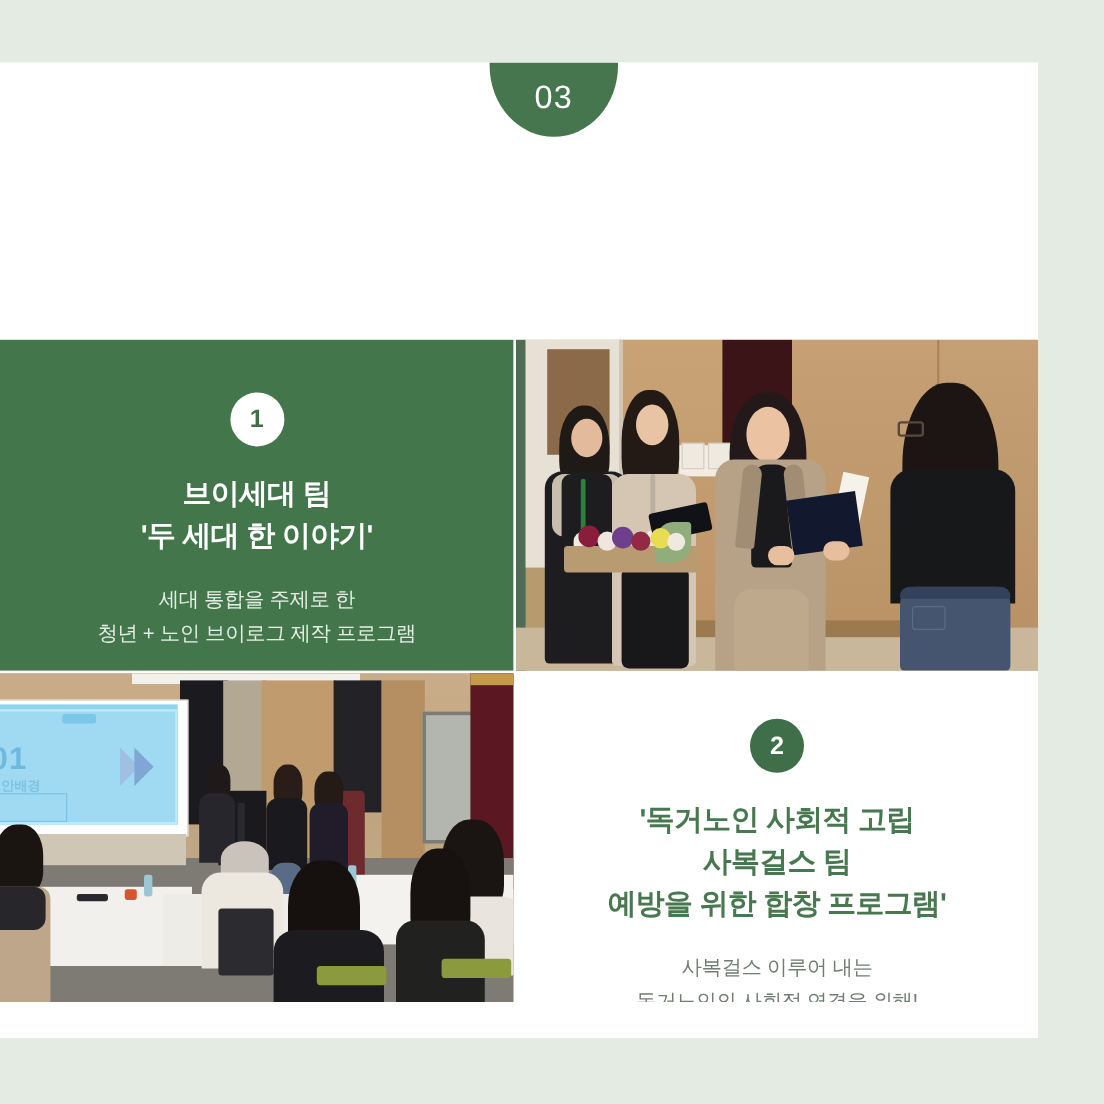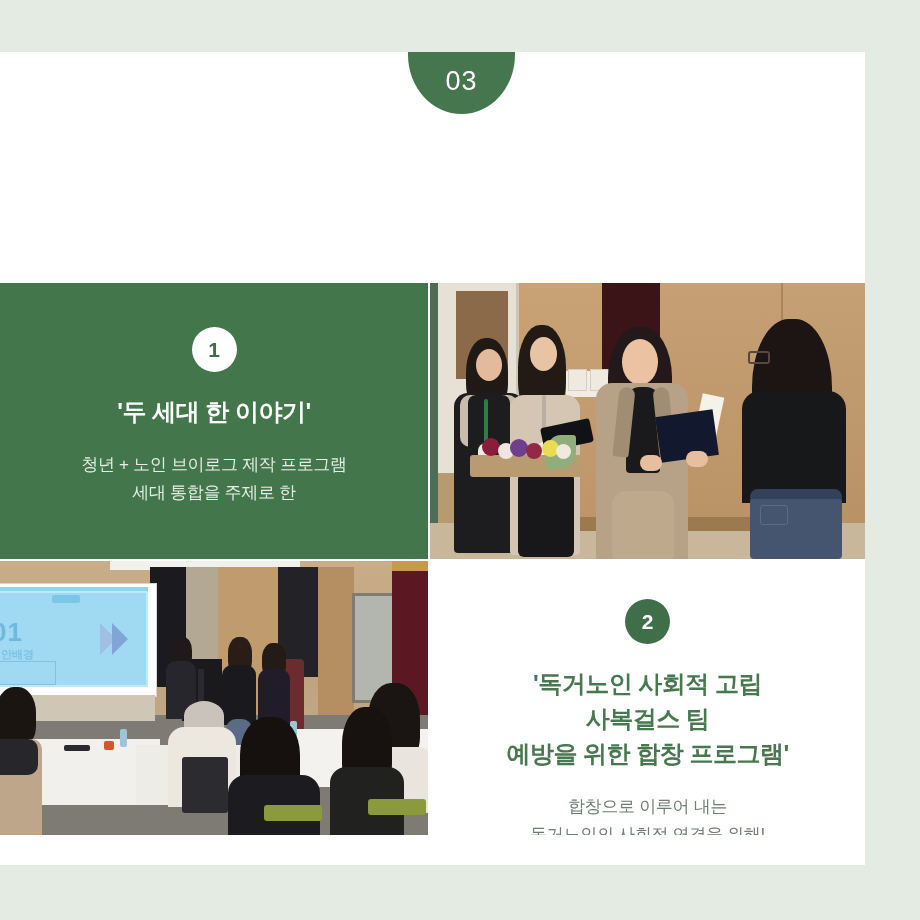--- a/index.html
+++ b/index.html
@@ -467,25 +467,26 @@
 
 
     <div class="grid">
 
       <div class="cell r1c1">
         <div class="team-panel green">
           <div class="team-num on-green">
             <span>1</span>
           </div>
           <div class="team-name on-green">
+            <div>브이세대 팀</div>
             <div>'두 세대 한 이야기'</div>
           </div>
           <div class="team-desc on-green">
+            <div>세대 통합을 주제로 한</div>
             <div>청년 + 노인 브이로그 제작 프로그램</div>
-            <div>세대 통합을 주제로 한</div>
           </div>
         </div>
       </div>
 
       <div class="cell r1c2">
         <div class="photo">
           <div class="ph-wall-left"></div>
           <div class="ph-wood-a"></div>
           <div class="ph-wood-b"></div>
           <div class="ph-wood-c"></div>
@@ -637,21 +638,21 @@
         <div class="team-panel white">
           <div class="team-num on-white">
             <span>2</span>
           </div>
           <div class="team-name on-white">
             <div>'독거노인 사회적 고립</div>
             <div>사복걸스 팀</div>
             <div>예방을 위한 합창 프로그램'</div>
           </div>
           <div class="team-desc on-white">
-            <div>합창으로 이루어 내는</div>
+            <div>사복걸스 이루어 내는</div>
             <div>독거노인의 사회적 연결을 위해!</div>
           </div>
         </div>
       </div>
 
     </div>
   </div>
 </div>
 
 </body></html>

